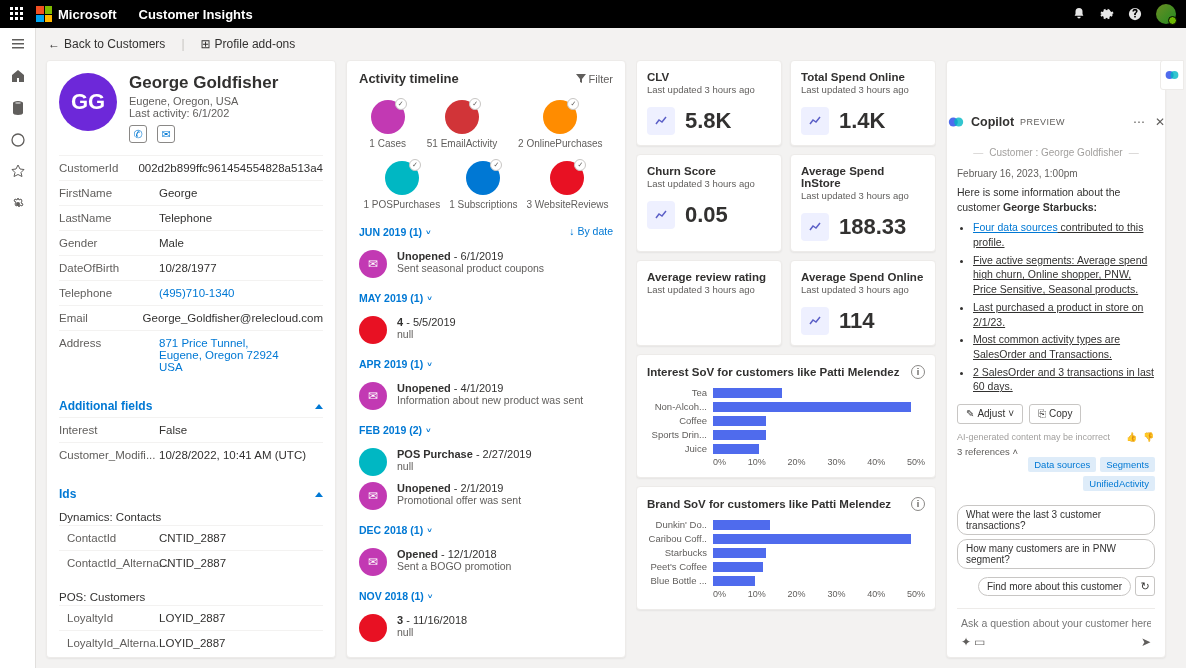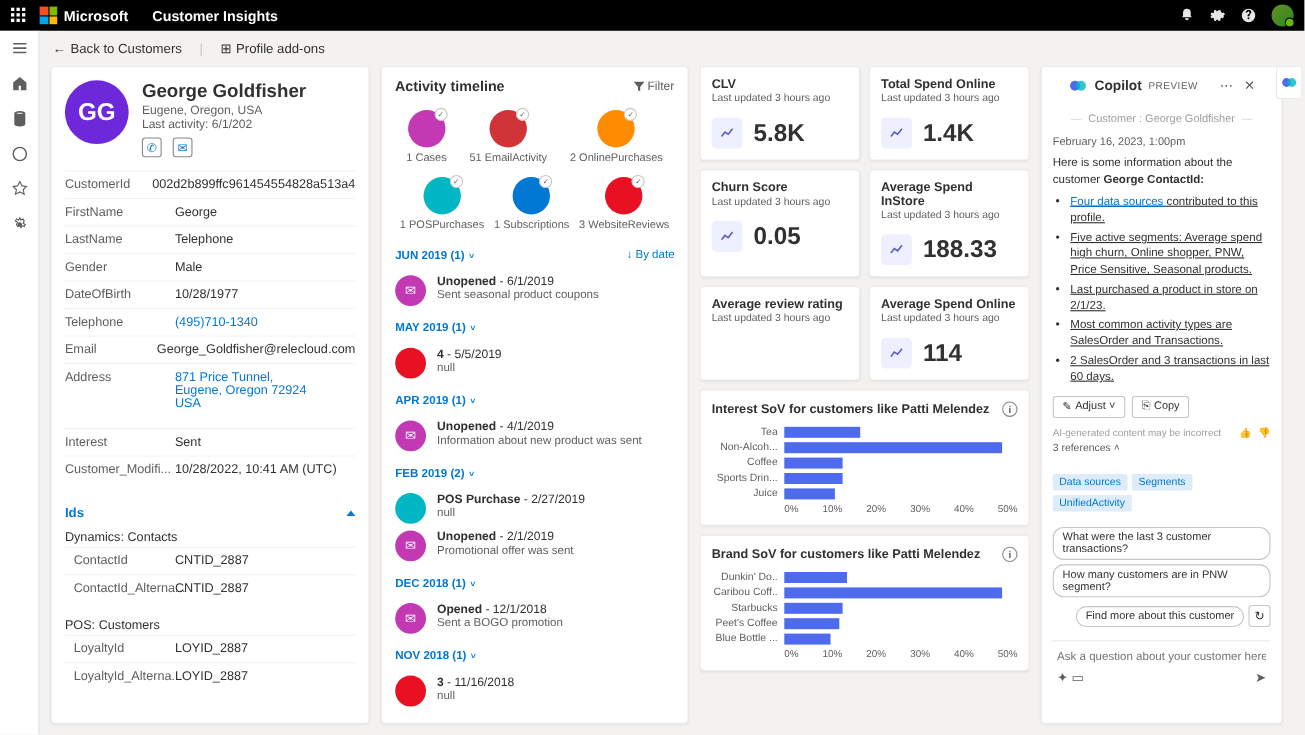--- a/index.html
+++ b/index.html
@@ -83,39 +83,39 @@
 .chart-card .info { width:14px; height:14px; border:1px solid #8a8886; border-radius:50%; display:flex; align-items:center; justify-content:center; font-size:9px; color:#605e5c; cursor:pointer; }
 .chart-body { margin-top:8px; }
 .barrow { display:flex; align-items:center; gap:6px; margin:3px 0; font-size:9.5px; }
 .barlabel { width:60px; text-align:right; color:#605e5c; white-space:nowrap; overflow:hidden; text-overflow:ellipsis; }
 .bartrack { flex:1; height:10px; background:#fff; position:relative; }
 .barfill { height:100%; background:#4f6bed; }
 .axis { display:flex; font-size:9px; color:#605e5c; margin-left:66px; justify-content:space-between; margin-top:2px; }
 
 
 .col-copilot { width:220px; display:flex; flex-direction:column; }
-.cp-head { display:flex; align-items:center; padding:8px 24px; gap:6px; }
+.cp-head { display:flex; align-items:center; padding:8px 0; gap:6px;margin-top:44px; }
 .cp-logo { width:18px; height:18px; }
 .cp-head .cptitle { font-size:12.5px; font-weight:600; }
 .cp-head .preview { font-size:9px; color:#605e5c; letter-spacing:.5px; }
 .cp-head .hicons { margin-left:auto; display:flex; gap:10px; color:#605e5c; cursor:pointer; }
 .cp-body { flex:1; overflow-y:auto; padding:6px 10px; font-size:10.5px; scrollbar-width:none; }
 .cp-cust { text-align:center; color:#a19f9d; font-size:10px; margin:2px 0 10px; }
 .cp-cust::before,.cp-cust::after { content:'—'; color:#d2d0ce; margin:0 6px; }
 .cp-date { color:#605e5c; font-size:10px; margin-bottom:6px; }
 .cp-msg { line-height:1.4; }
 .cp-msg ul { padding-left:16px; margin-top:6px; }
 .cp-msg li { margin:3px 0;text-decoration:underline; }
 .cp-msg .link { color:#0078d4; text-decoration:underline; cursor:pointer; }
 .cp-actions { display:flex; gap:6px; margin-top:10px; }
 .cp-btn { border:1px solid #c8c6c4; background:#fff; border-radius:3px; padding:3px 8px; font-size:10px; cursor:pointer; display:flex; align-items:center; gap:3px; }
 .cp-disclaim { font-size:9px; color:#a19f9d; margin-top:8px; display:flex; align-items:center; }
 .cp-disclaim .thumbs { margin-left:auto; display:flex; gap:6px; cursor:pointer; }
 .cp-refs { font-size:9.5px; color:#605e5c; margin-top:4px; cursor:pointer; }
-.cp-tags { display:flex; gap:4px; margin-top:18px; flex-wrap:wrap; }
+.cp-tags { display:flex; gap:4px; margin-top:0; flex-wrap:wrap;justify-content:flex-end; }
 .cp-tag { background:#deecf9; color:#0078d4; padding:2px 6px; border-radius:2px; font-size:9.5px; cursor:pointer; }
 .cp-sugg { margin-top:14px; }
 .cp-suggbtn { display:flex; border:1px solid #c8c6c4; border-radius:10px; padding:3px 8px; font-size:10px; margin:4px 0 4px auto; width:fit-content; max-width:100%; cursor:pointer; }
 .cp-suggrow { display:flex; gap:4px; align-items:center; }
 .cp-refresh { width:20px; height:20px; border:1px solid #c8c6c4; border-radius:3px; display:flex; align-items:center; justify-content:center; cursor:pointer; font-size:11px; }
 .cp-input { border-top:1px solid #edebe9; padding:8px 4px 2px; margin-top:8px; }
 .cp-input input { border:none; outline:none; width:100%; font-size:10.5px; color:#605e5c; }
 .cp-inputrow { display:flex; justify-content:space-between; margin-top:6px; color:#605e5c; }
 .cp-inputrow .ii { cursor:pointer; font-size:12px; }
 
@@ -244,24 +244,28 @@
             </div>
             <div class="frow">
               <div class="flabel">Address</div>
               <div class="fval link multi">
                 <span>871 Price Tunnel,</span>
                 <span>Eugene, Oregon 72924</span>
                 <span>USA</span>
               </div>
             </div>
           </div>
+        <div class="section-hd">
+          <span>Additional fields</span>
+          <span class="chev"></span>
+        </div>
         <div class="fields" id="additional-fields">
             <div class="frow">
               <div class="flabel">Interest</div>
-              <div class="fval">Sent</div>
+              <div class="fval">False</div>
             </div>
             <div class="frow">
               <div class="flabel">Customer_Modifi...</div>
               <div class="fval">10/28/2022, 10:41 AM (UTC)</div>
             </div>
           </div>
         <div class="section-hd">
           <span>Ids</span>
           <span class="chev"></span>
         </div>
@@ -588,21 +592,21 @@
           <span class="preview">PREVIEW</span>
           <div class="hicons">
             <span>⋯</span>
             <span>✕</span>
           </div>
         </div>
         <div class="cp-body">
           <div class="cp-cust">Customer : George Goldfisher</div>
           <div class="cp-date">February 16, 2023, 1:00pm</div>
           <div class="cp-msg">
-            <span>Here is some information about the customer </span><b>George ContactId:</b>
+            <span>Here is some information about the customer </span><b>George Starbucks:</b>
             <ul id="cp-bullets">
                 <li><span class="link">Four data sources</span> contributed to this profile.</li>
                 <li>Five active segments: Average spend high churn, Online shopper, PNW, Price Sensitive, Seasonal products.</li>
                 <li>Last purchased a product in store on 2/1/23.</li>
                 <li>Most common activity types are SalesOrder and Transactions.</li>
                 <li>2 SalesOrder and 3 transactions in last 60 days.</li>
               </ul>
           </div>
           <div class="cp-actions">
             <div class="cp-btn">✎ <span>Adjust</span> ˅</div>

